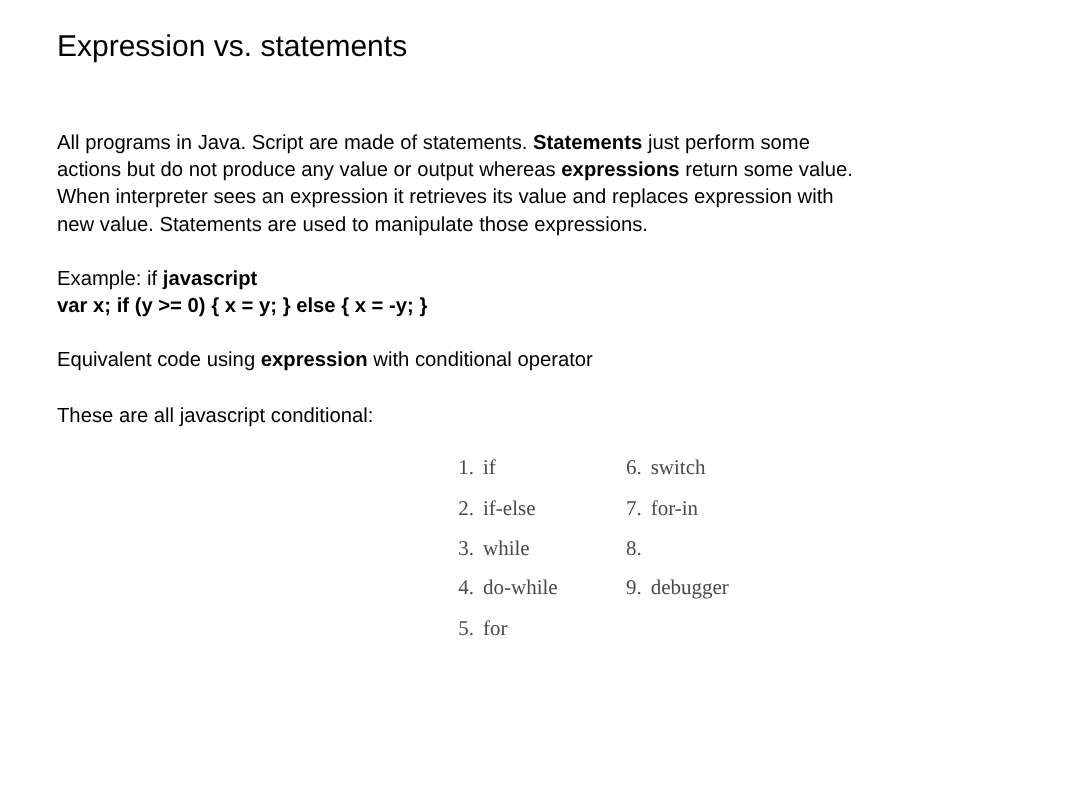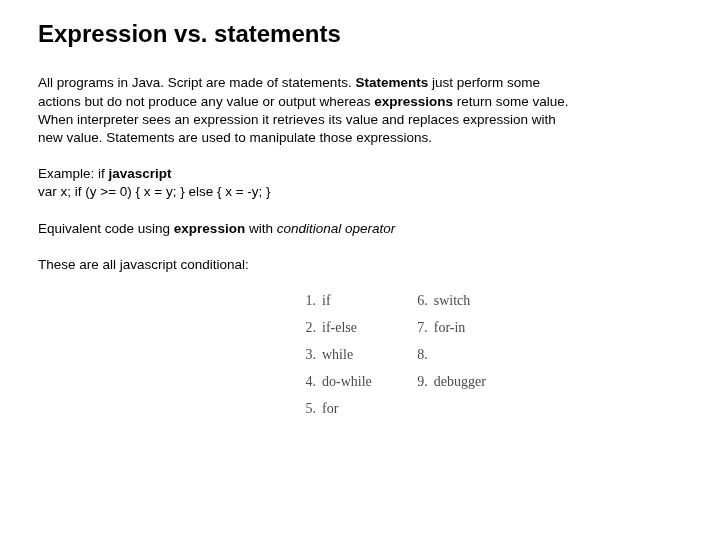--- a/index.html
+++ b/index.html
@@ -7,31 +7,31 @@
       width: 720px;
       height: 540px;
       background: #fff;
       font-family: Arial, Helvetica, sans-serif;
       color: #000;
       padding: 18px 38px;
       font-size: 13.5px;
       line-height: 1.35;
     }
     h1[data-name="page-title"] {
-      font-size: 24px;
-      font-weight: bold;
-      margin-bottom: 24px;
+      font-size: 20px;
+      font-weight: normal;
+      margin-bottom: 41px;
     }
     .para {
       margin-bottom: 18px;
       max-width: 540px;
     }
     .b { font-weight: bold; }
-    .i { font-style: italic; }
-    .nowrap { white-space: nowrap; }
+    .i { }
+    .nowrap { white-space: nowrap; font-weight: bold; }
     .list-area {
       margin-top: 2px;
       margin-left: 260px;
       display: flex;
       gap: 38px;
       font-family: Georgia, "Times New Roman", serif;
       color: #4a4a4a;
       font-size: 14px;
     }
     .col { display: flex; flex-direction: column; gap: 8px; }

